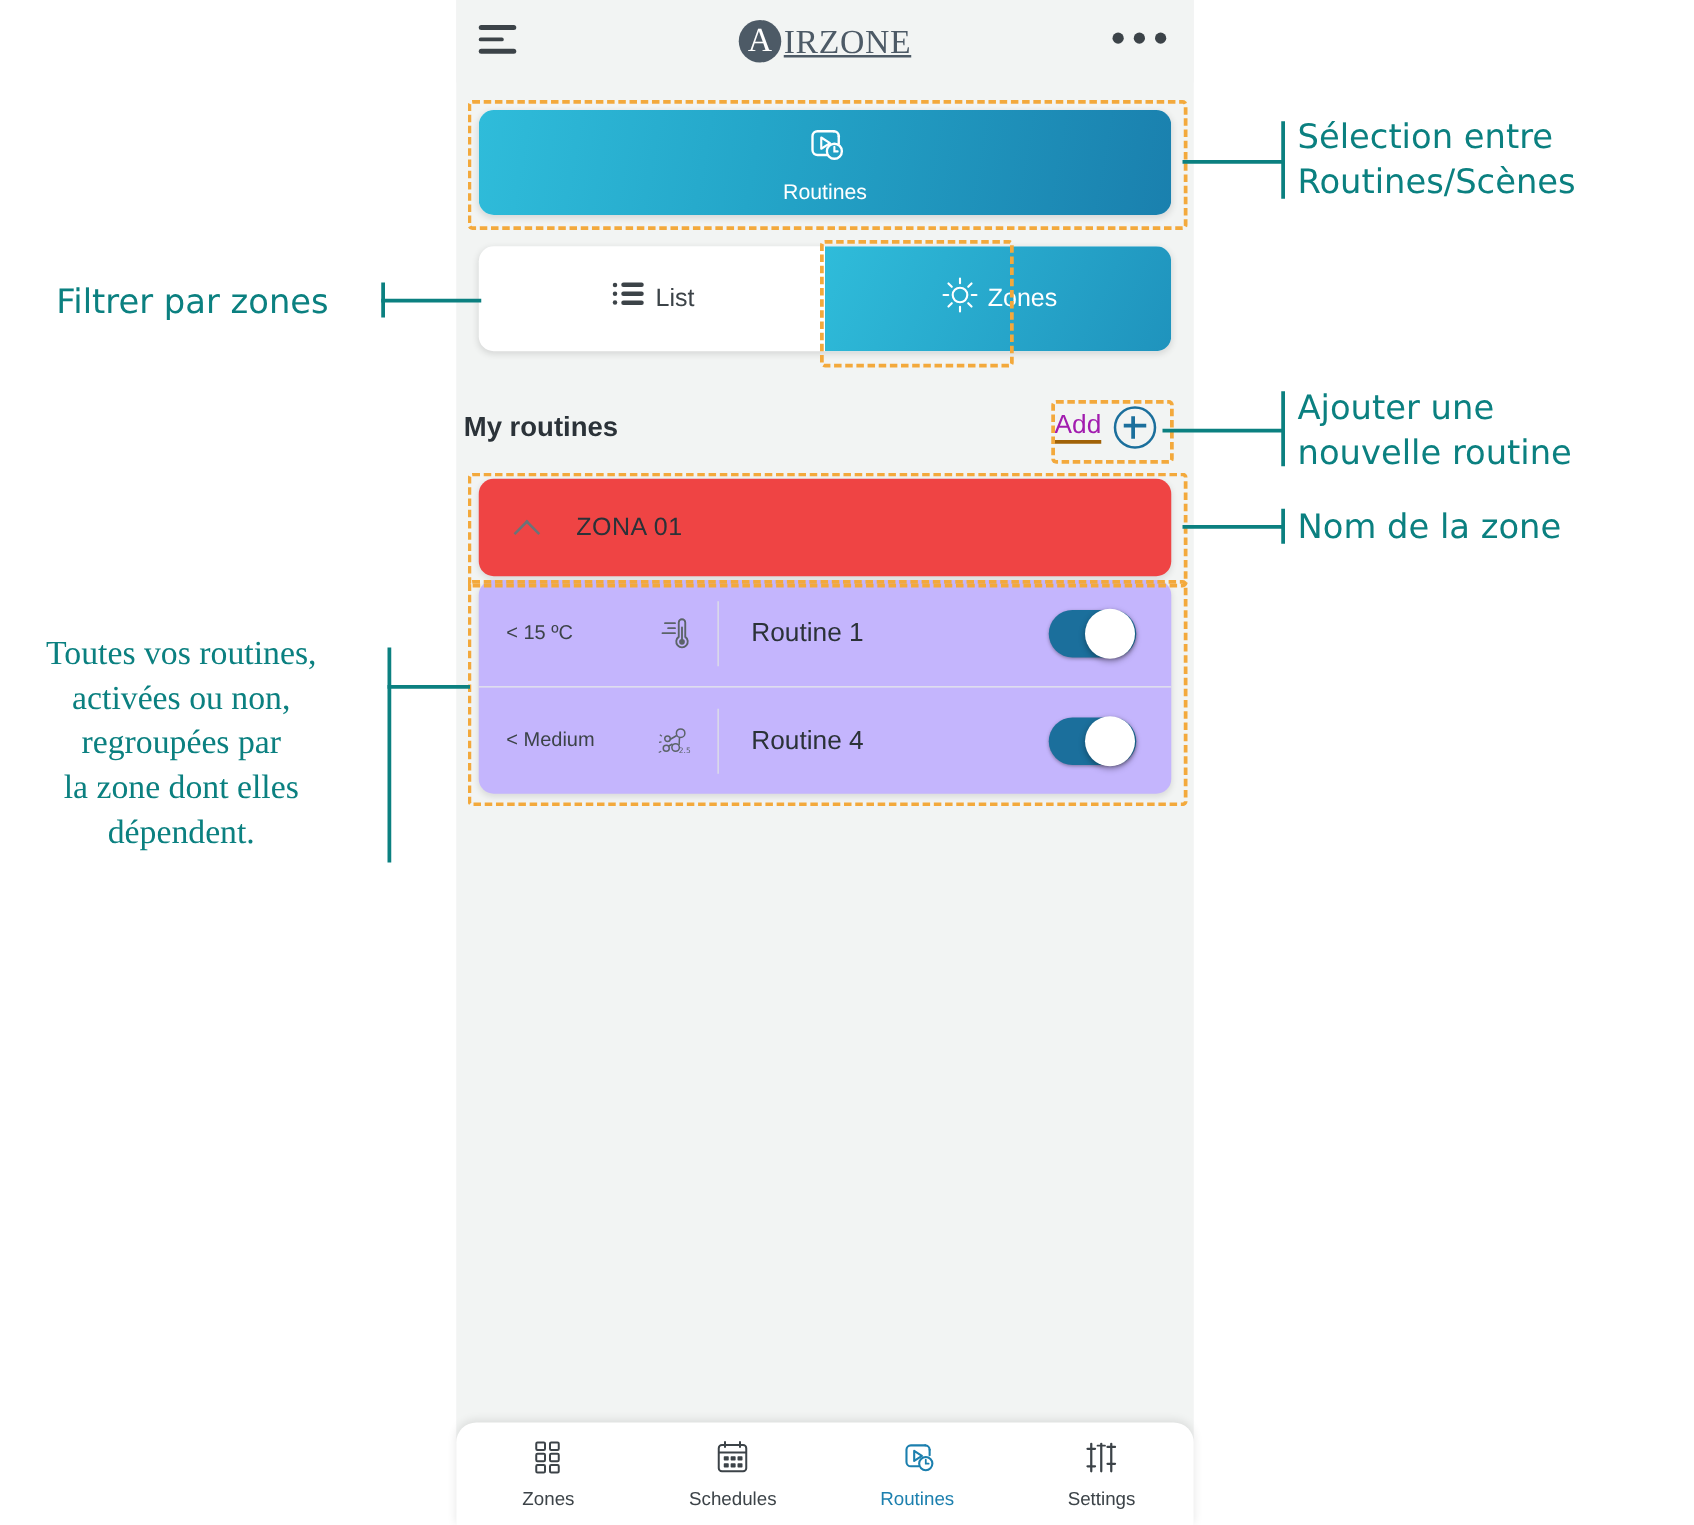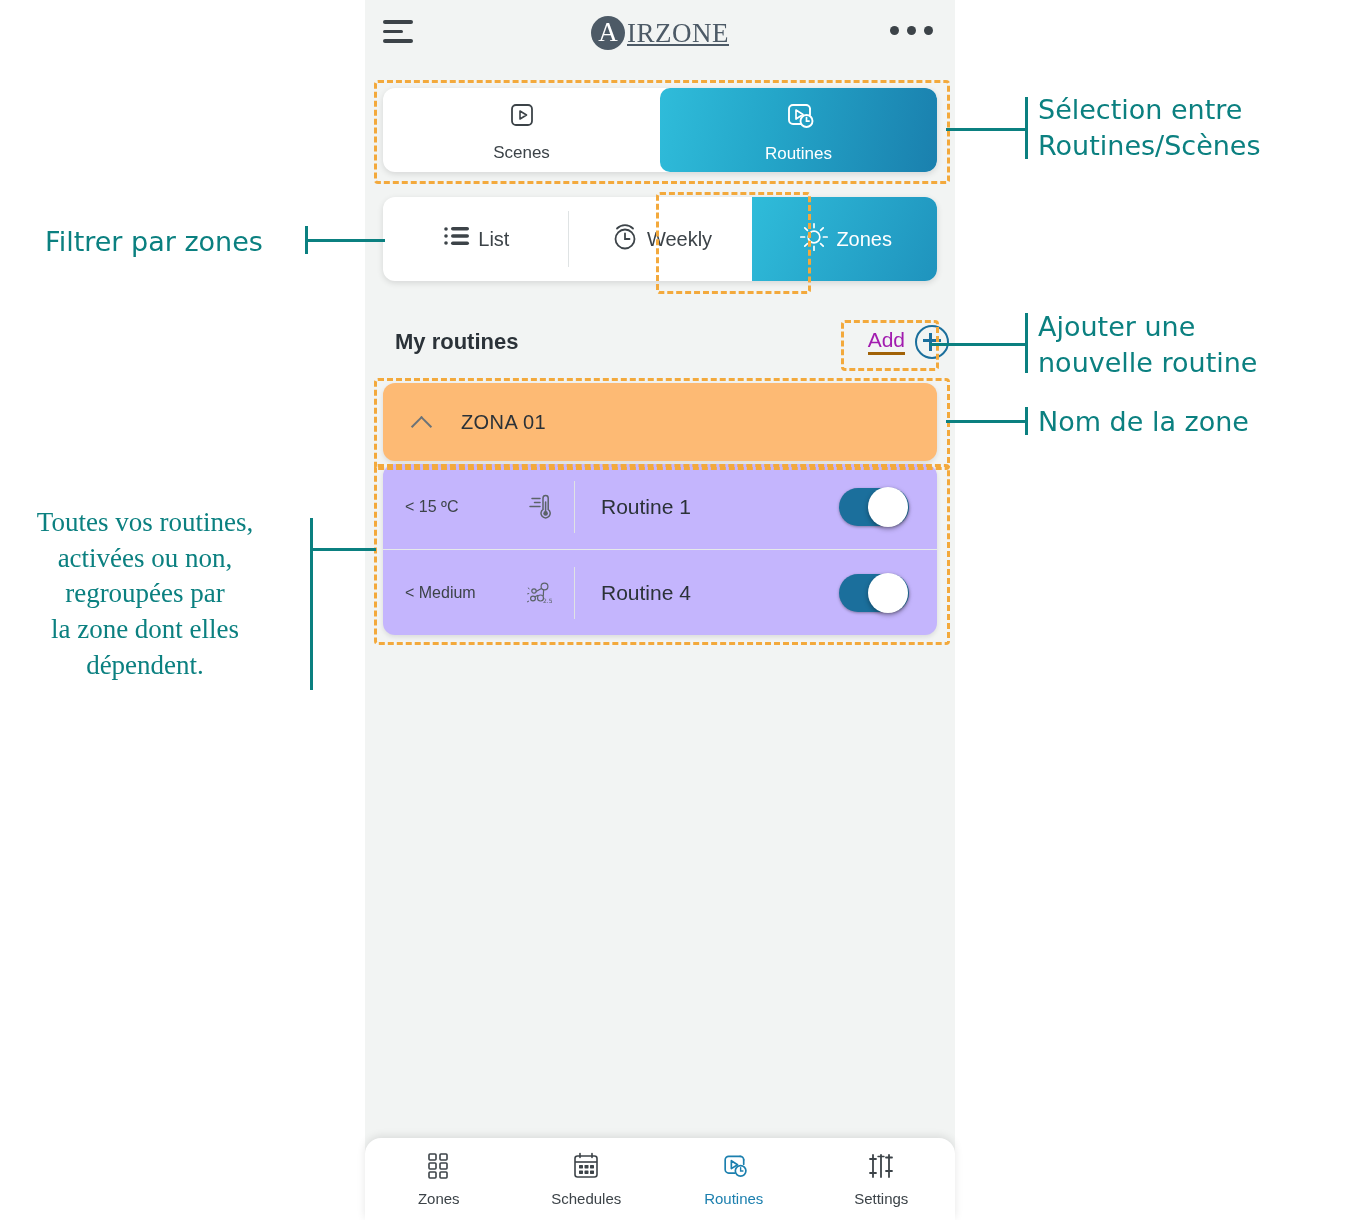--- a/index.html
+++ b/index.html
@@ -72,42 +72,42 @@
   }
   #tabs .tab:not(.active)+.tab:not(.active)::before{
     content:"";position:absolute;left:0;top:14px;bottom:14px;width:1px;background:#dfe3e4;
   }
   #tabs .tab.active{
     background:linear-gradient(115deg,#2fbcda 0%,#1f93bd 100%);color:#fff;
   }
 
   
   #routines-head{
-    position:absolute;left:30px;top:320px;width:554px;height:44px;
+    position:absolute;left:6px;top:320px;width:554px;height:44px;
     display:flex;align-items:center;justify-content:space-between;
   }
   #routines-title{font-size:22px;font-weight:bold;color:#2b3238;}
   #add-btn{display:flex;align-items:center;gap:10px;cursor:pointer;}
   #add-label{
     font-size:21px;color:#a21caf;border-bottom:3px solid #a16207;line-height:1.05;
   }
   #add-plus{
     width:30px;height:30px;border-radius:50%;border:2px solid #1b6f9c;
     position:relative;
   }
   #add-plus::before,#add-plus::after{
     content:"";position:absolute;background:#1b6f9c;
   }
   #add-plus::before{left:6px;right:6px;top:12px;height:2.5px;}
   #add-plus::after{top:6px;bottom:6px;left:12px;width:2.5px;}
 
   
   #zone-card{
     position:absolute;left:18px;top:383px;width:554px;height:78px;
-    background:#fdba74;border-radius:12px;display:flex;align-items:center;
+    background:#ef4444;border-radius:12px;display:flex;align-items:center;
     box-shadow:0 2px 5px rgba(0,0,0,.10);
   }
   #zone-chevron{
     margin-left:28px;width:22px;height:22px;position:relative;cursor:pointer;
   }
   #zone-chevron::before{
     content:"";position:absolute;left:3px;top:8px;width:13px;height:13px;
     border-left:2.4px solid #6b7378;border-top:2.4px solid #6b7378;
     transform:rotate(45deg);
   }
@@ -180,29 +180,20 @@
       <span class="word">IRZONE</span>
     </div>
     <div id="kebab">
       <b></b>
         <b></b>
         <b></b>
     </div>
   </div>
 
   <div id="seg">
-    <div class="segbtn">
-      <span>
-        <svg width="34" height="34" viewBox="0 0 34 34" fill="none">
-          <rect x="7" y="7" width="20" height="20" rx="4" stroke="#3c4348" stroke-width="1.8"></rect>
-          <path d="M15 13 L21.5 17 L15 21 Z" stroke="#3c4348" stroke-width="1.6" stroke-linejoin="round" fill="none"></path>
-        </svg>
-      </span>
-      <span>Scenes</span>
-    </div>
     <div class="segbtn active">
       <span>
         <svg width="36" height="36" viewBox="0 0 36 36" fill="none">
           <path d="M25 8 H12 a4 4 0 0 0 -4 4 v11 a4 4 0 0 0 4 4 h8" stroke="#fff" stroke-width="1.9" stroke-linecap="round"></path>
           <path d="M29 12 v6" stroke="#fff" stroke-width="1.9" stroke-linecap="round"></path>
           <path d="M25 8 a4 4 0 0 1 4 4" stroke="#fff" stroke-width="1.9" stroke-linecap="round"></path>
           <path d="M15 13 L22 17.5 L15 22 Z" stroke="#fff" stroke-width="1.7" stroke-linejoin="round" fill="none"></path>
           <circle cx="25.5" cy="24" r="6" stroke="#fff" stroke-width="1.9" fill="none"></circle>
           <path d="M25.5 20.5 v3.6 h2.6" stroke="#fff" stroke-width="1.7" stroke-linecap="round"></path>
         </svg>
@@ -217,30 +208,20 @@
         <svg width="32" height="30" viewBox="0 0 32 30" fill="none">
           <circle cx="5" cy="7" r="1.8" fill="#3c4348"></circle>
           <circle cx="5" cy="14" r="1.8" fill="#3c4348"></circle>
           <circle cx="5" cy="21" r="1.8" fill="#3c4348"></circle>
           <rect x="10" y="5" width="18" height="3.6" rx="1.8" fill="#3c4348"></rect>
           <rect x="10" y="12.2" width="18" height="3.6" rx="1.8" fill="#3c4348"></rect>
           <rect x="10" y="19.4" width="18" height="3.6" rx="1.8" fill="#3c4348"></rect>
         </svg>
       </span>
       <span>List</span>
-    </div>
-    <div class="tab">
-      <span>
-        <svg width="34" height="32" viewBox="0 0 34 32" fill="none">
-          <circle cx="17" cy="18" r="9.5" stroke="#3c4348" stroke-width="1.8"></circle>
-          <path d="M17 12.5 V18 h4.5" stroke="#3c4348" stroke-width="1.8" stroke-linecap="round"></path>
-          <path d="M9 7.5 C11.5 5 15 4.2 17 4.2 C19 4.2 22.5 5 25 7.5" stroke="#3c4348" stroke-width="1.8" stroke-linecap="round" fill="none"></path>
-        </svg>
-      </span>
-      <span>Weekly</span>
     </div>
     <div class="tab active">
       <span>
         <svg width="34" height="32" viewBox="0 0 34 34" fill="none" stroke="#fff" stroke-width="1.8" stroke-linecap="round">
           <circle cx="17" cy="17" r="6.2"></circle>
           <path d="M17 3 v4 M17 27 v4 M3 17 h4 M27 17 h4 M7.2 7.2 l2.8 2.8 M24 24 l2.8 2.8 M26.8 7.2 l-2.8 2.8 M10 24 l-2.8 2.8"></path>
         </svg>
       </span>
       <span>Zones</span>
     </div>

